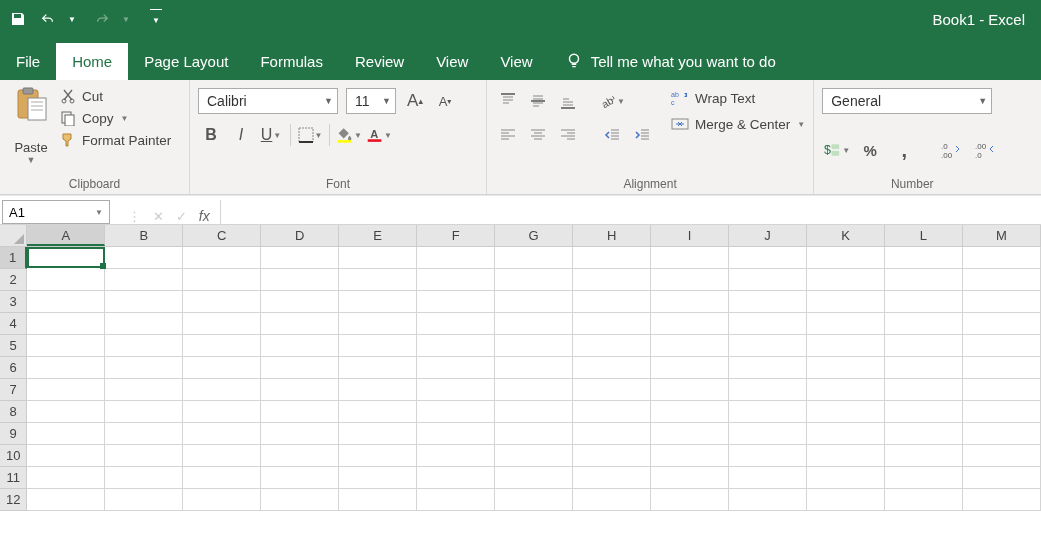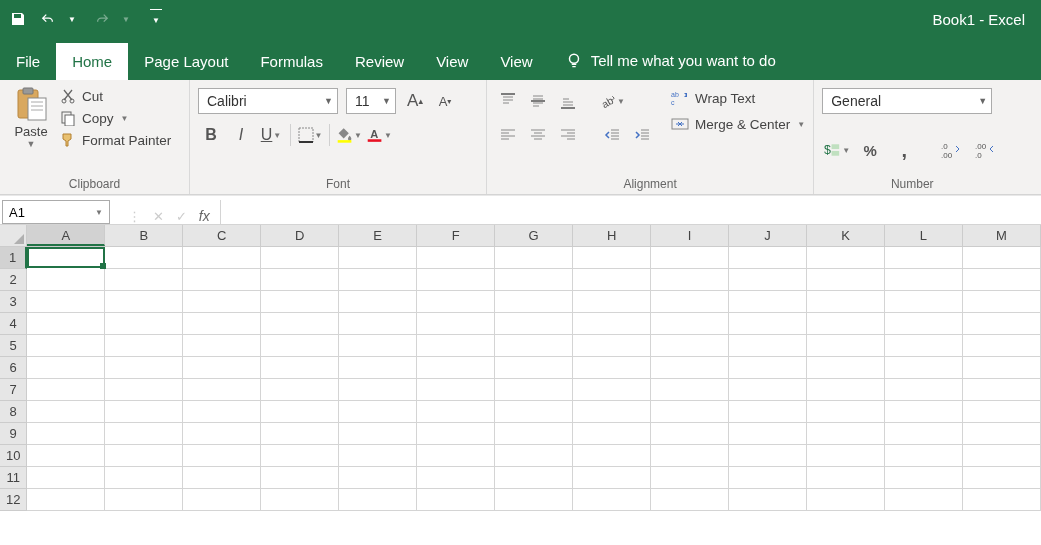--- a/index.html
+++ b/index.html
@@ -10,33 +10,33 @@
 .qat { display: flex; align-items: center; gap: 10px; }
 .qat-btn { width: 20px; height: 20px; display: flex; align-items: center; justify-content: center; color: #fff; cursor: pointer; }
 .qat-btn.disabled { opacity: 0.4; }
 .app-title { position: absolute; right: 16px; color: #fff; font-size: 15px; }
 
 
 .tabbar { height: 42px; background: #217346; display: flex; align-items: flex-end; }
 .tab { padding: 10px 16px 10px 16px; color: #fff; font-size: 15px; cursor: pointer; }
 .tab.active { background: #fff; color: #217346; }
 .tab.highlighted { border: 4px solid #e81123; padding: 6px 12px; }
-.tellme { display: flex; gap: 8px; color: #fff; font-size: 15px; padding: 10px 16px; cursor: text; }
+.tellme { display: flex; align-items: center; gap: 8px; color: #fff; font-size: 15px; padding: 10px 16px; cursor: text; }
 .bulb { width: 18px; height: 18px; }
 
 
 .ribbon { height: 115px; background: #f3f2f1; border-bottom: 1px solid #d4d4d4; display: flex; }
 .group { border-right: 1px solid #d9d9d9; padding: 4px 8px 0 8px; display: flex; flex-direction: column; justify-content: space-between; position: relative; }
 .group-body { display: flex; gap: 6px; flex: 1; }
 .group-label { text-align: center; color: #666; font-size: 12px; padding: 3px 0; position: relative; }
 
 
 .paste-col { display: flex; flex-direction: column; align-items: center; width: 46px; padding-top: 2px; }
 .paste-icon { width: 34px; height: 36px; }
-.paste-label { font-size: 13px; color: #444; margin-top: 2px; }
+.paste-label { font-size: 13px; color: #444; margin-top: 18px; }
 .paste-caret { font-size: 9px; color: #777; }
 .clip-col { display: flex; flex-direction: column; gap: 6px; padding-top: 4px; font-size: 13.5px; color: #444; }
 .clip-row { display: flex; align-items: center; gap: 6px; cursor: pointer; }
 .clip-sm-icon { width: 16px; height: 16px; flex-shrink: 0; }
 
 
 .font-col { display: flex; flex-direction: column; gap: 8px; width: 280px; padding-top: 4px; }
 .font-row1 { display: flex; gap: 8px; align-items: center; }
 .combo { height: 26px; border: 1px solid #ababab; background: #fff; display: flex; align-items: center; padding: 0 4px 0 8px; font-size: 14px; color: #333; cursor: pointer; }
 .combo-caret { margin-left: auto; font-size: 9px; color: #666; }

